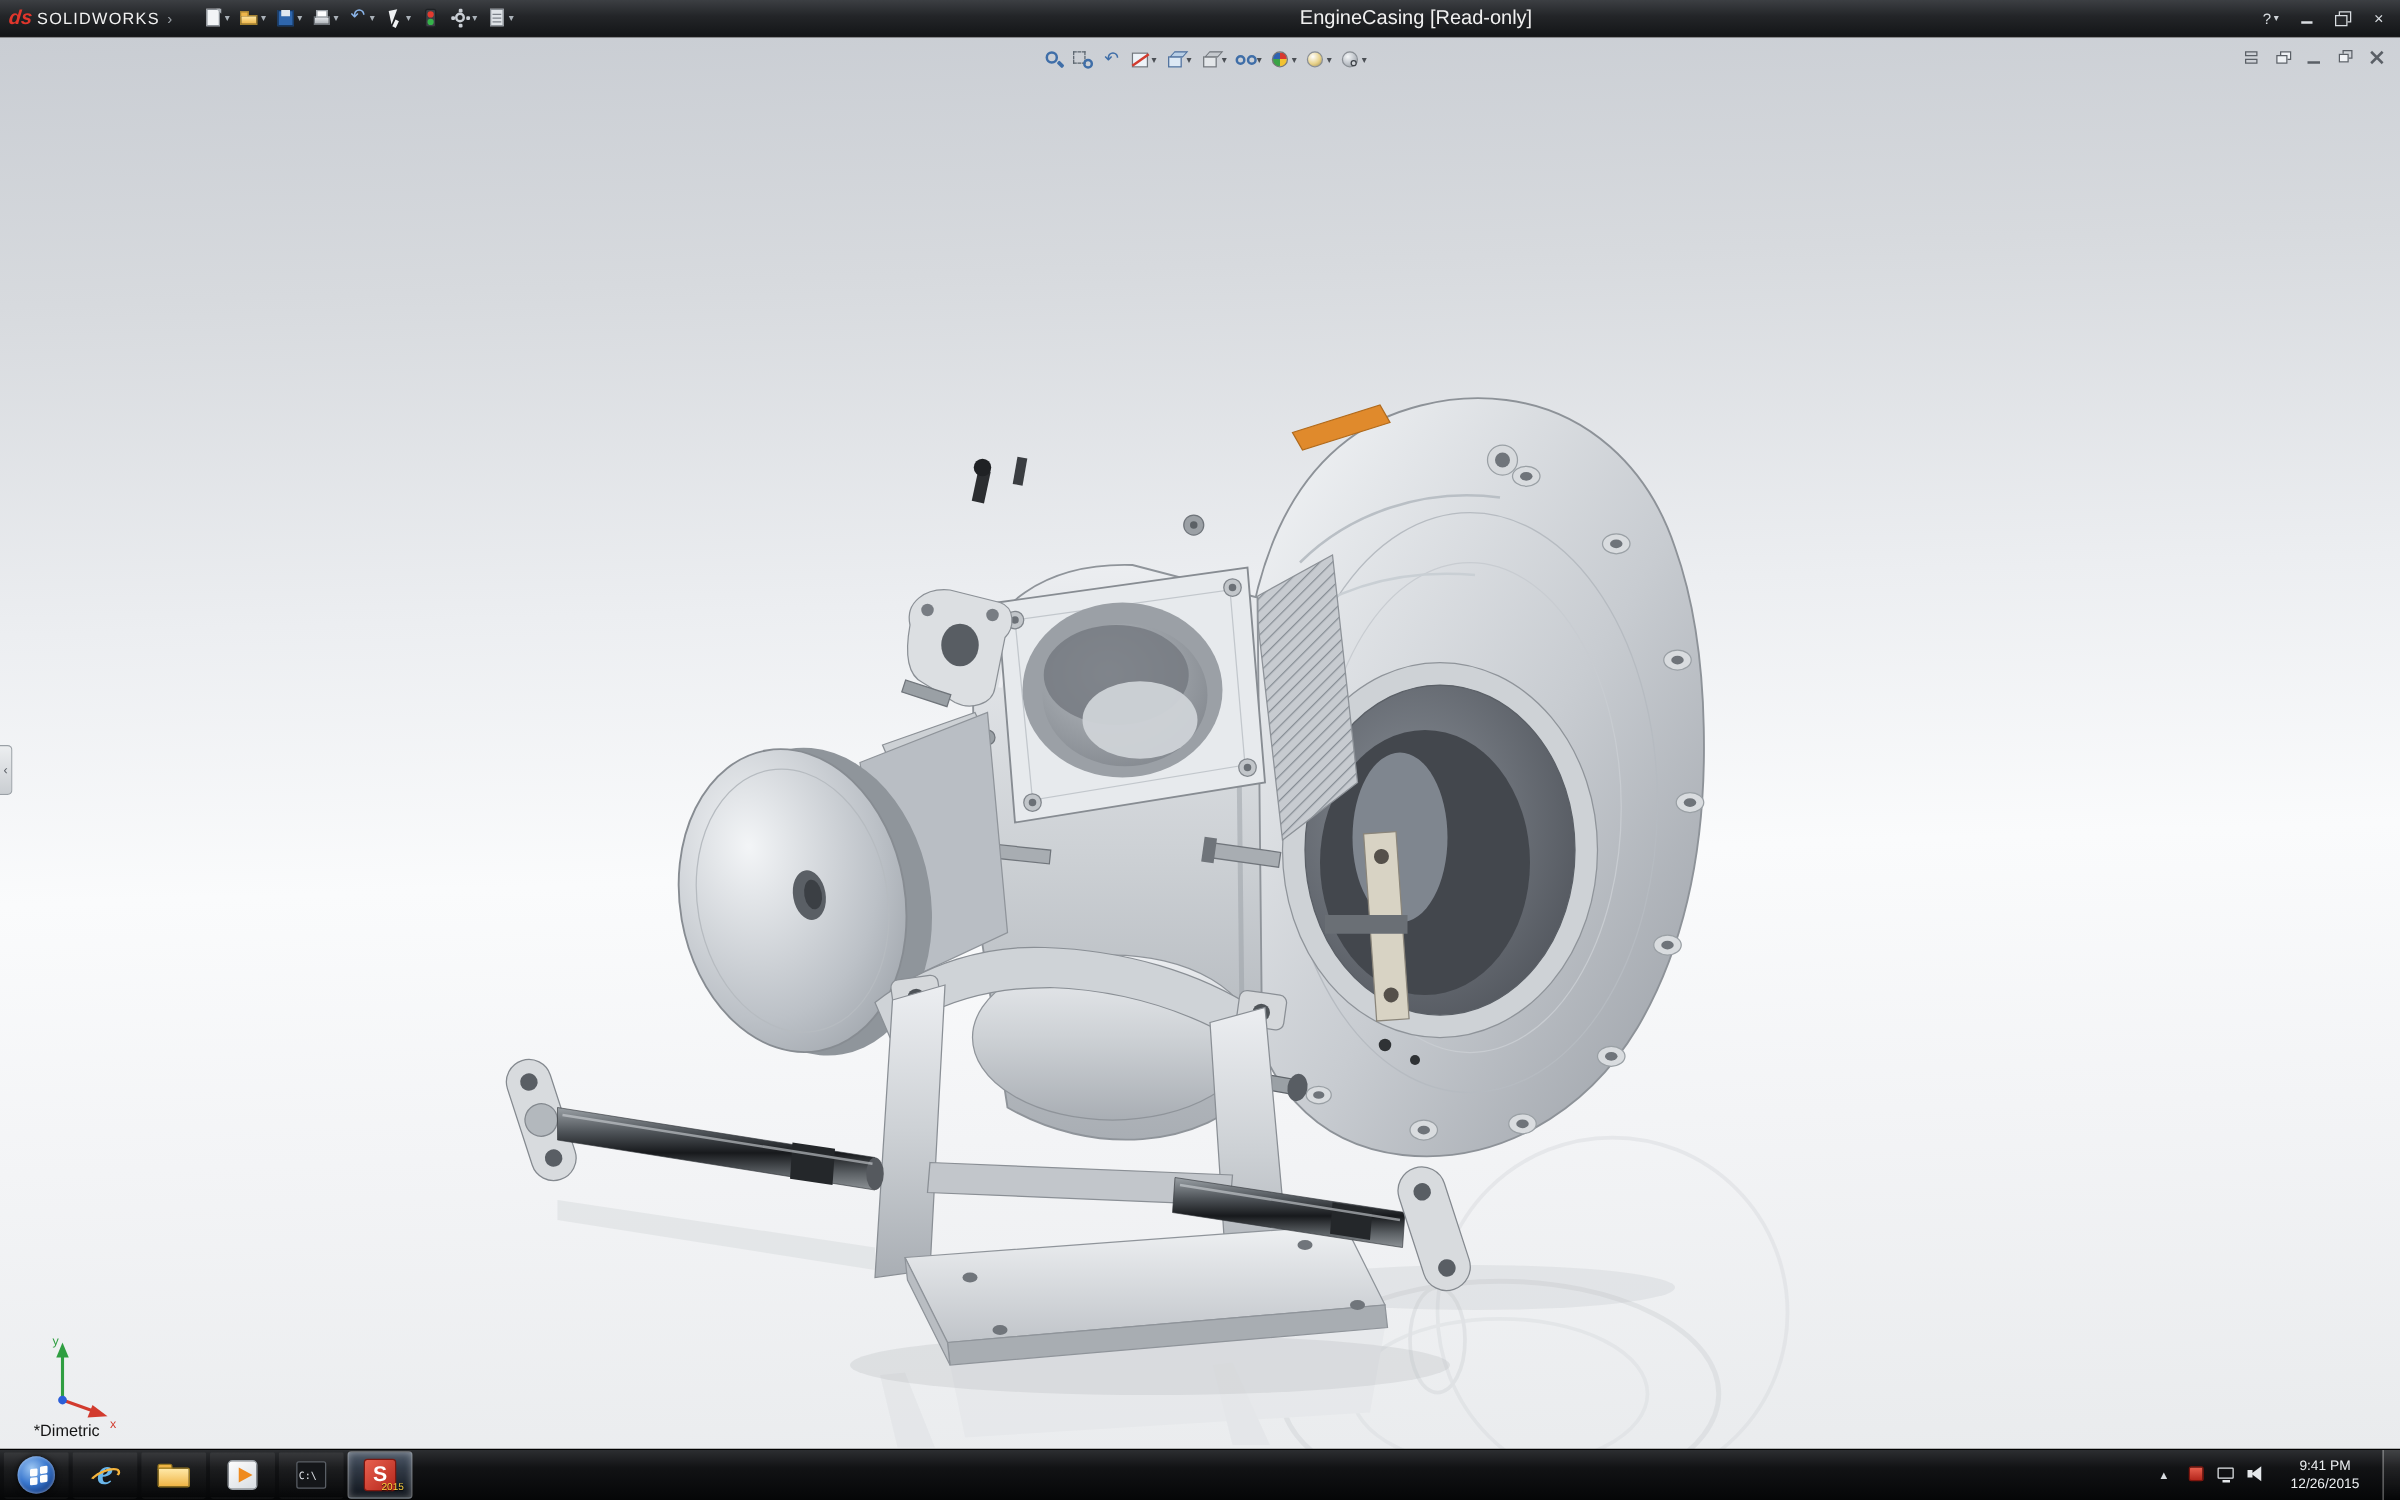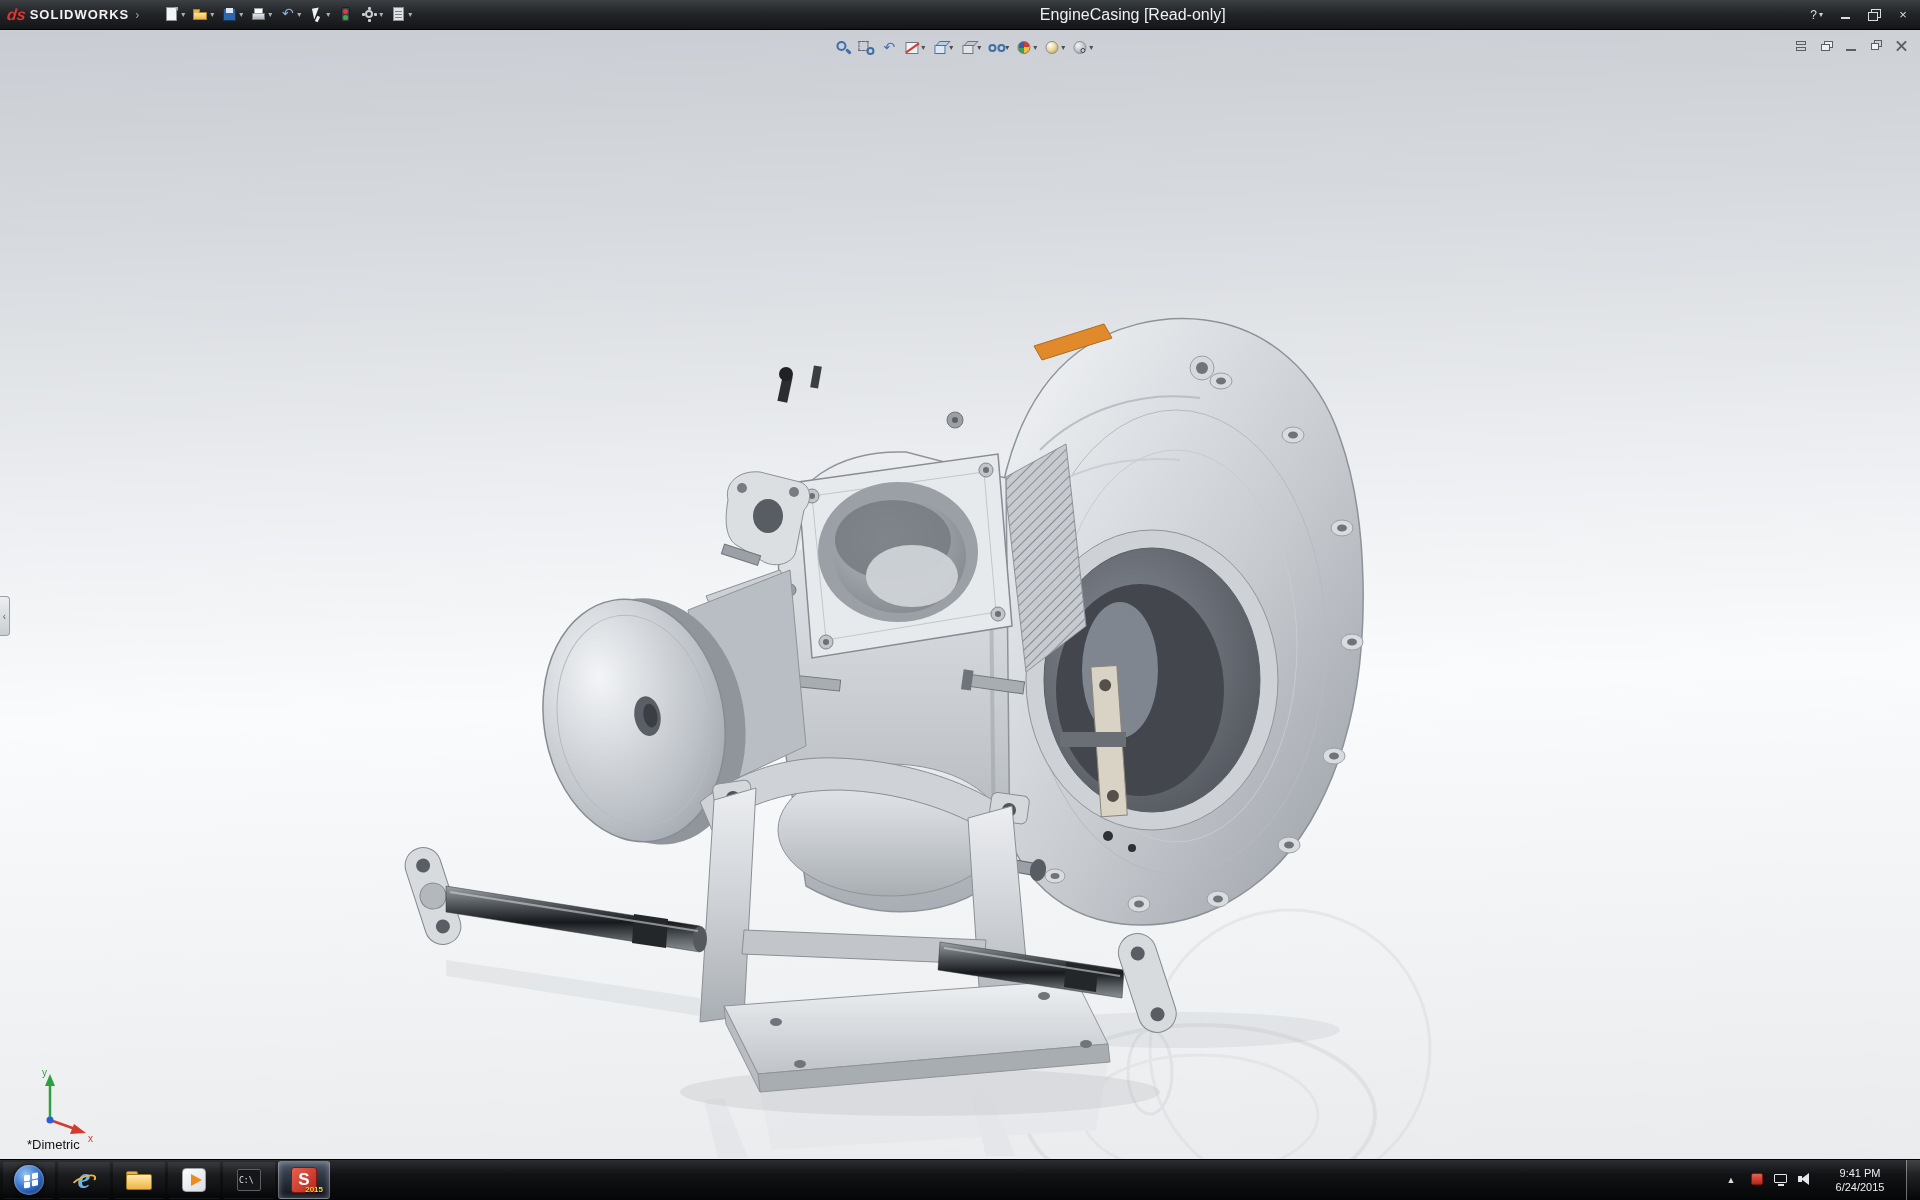--- a/index.html
+++ b/index.html
@@ -6,21 +6,21 @@
   body{width:1920px;height:1200px;overflow:hidden;background:#888;
        font-family:"Liberation Sans","DejaVu Sans",sans-serif;-webkit-font-smoothing:antialiased}
   #app{position:absolute;inset:0;width:1920px;height:1200px}
 
   
   #titlebar{position:absolute;left:0;top:0;width:100%;height:29px;
     background:linear-gradient(#3c3f43,#232528 45%,#131517);border-bottom:1px solid #000;
     display:flex;align-items:center;color:#e8e8e8}
   .brand{display:flex;align-items:center;padding-left:7px;gap:4px;flex:0 0 auto}
   .brand .mark{color:#e0362c;font-weight:bold;font-style:italic;font-size:16px;transform:skewX(-6deg)}
-  .brand .bname{color:#f2f2f2;font-weight:bold;font-size:13px;letter-spacing:1px}
+  .brand .bname{color:#f2f2f2;font-weight:normal;font-size:13px;letter-spacing:1px}
   .brand .brand-arrow{color:#9aa0a6;font-size:12px;margin-left:2px}
   .maintb{display:flex;align-items:center;margin-left:22px;gap:3px}
   .tbtn{display:inline-flex;align-items:center;background:transparent;border:0;padding:1px 2px;cursor:default}
   .maintb .dd{font-size:8px;color:#aab1b8;margin-left:1px}
   .wtitle{position:absolute;left:59%;transform:translateX(-50%);top:0;line-height:29px;
     font-size:16px;color:#f0f0f0;white-space:nowrap}
   .winctl{position:absolute;right:4px;top:0;height:29px;display:flex;align-items:center;gap:3px}
   .winctl .help{background:none;border:0;color:#d9dde1;font-size:12px;display:flex;align-items:center;gap:2px}
   .winctl .dd2{font-size:8px;color:#cfd3d8}
   .wbtn{width:26px;height:20px;background:none;border:0;display:flex;align-items:center;justify-content:center;color:#d9dde1;font-size:13px}
@@ -124,21 +124,21 @@
   .icon-windows-explorer::after{left:2px;top:9px;width:26px;height:16px;background:linear-gradient(#ffe9a8,#efb445);border:1px solid #9a7a22;border-radius:2px}
   .icon-media-player::before{left:3px;top:3px;width:24px;height:24px;border-radius:4px;
     background:linear-gradient(145deg,#fdfdfd,#d9dde2);border:1px solid #9aa0a6}
   .icon-media-player::after{left:12px;top:9px;border-left:11px solid #ef8a1e;border-top:6px solid transparent;border-bottom:6px solid transparent}
   .icon-command-prompt::before{left:3px;top:4px;width:24px;height:22px;background:#141619;border:1px solid #5a5f66;border-radius:2px}
   .icon-solidworks-2015::before{left:2px;top:2px;width:26px;height:26px;border-radius:3px;
     background:linear-gradient(135deg,#e8604f,#b5271c);border:1px solid #7e160e}
   .icon-solidworks-2015::after{content:"S";left:2px;top:2px;width:26px;height:26px;color:#fff;
     font-weight:700;font-size:17px;line-height:26px;text-align:center}
   .task .gly{position:absolute;left:15px;top:14px;color:#dfe3e8;font-family:"DejaVu Sans Mono",monospace;font-size:8px}
-  .task .badge{position:absolute;right:6px;bottom:4px;color:#ffd23e;font-size:8px;font-weight:700;text-shadow:0 1px 1px #000}
+  .task .badge{position:absolute;right:6px;bottom:4px;color:#ffd23e;font-size:8px;font-weight:400;text-shadow:0 1px 1px #000}
 
   .tray{margin-left:auto;display:flex;align-items:center;gap:7px;height:40px}
   .tray-expand{background:none;border:0;color:#d9dde1;font-size:9px;width:20px;padding:0}
   .tray-icons{display:flex;align-items:center;gap:6px}
   .trayi{background:none;border:0;padding:0;width:18px;height:18px;position:relative}
   .tray .icon{width:16px;height:16px}
   .icon-app-status::before{left:2px;top:2px;width:12px;height:12px;border-radius:2px;background:linear-gradient(#e8604f,#b5271c);border:1px solid #7e160e}
   .icon-network::before{left:1px;top:3px;width:13px;height:9px;border:1px solid #e4e7ea;border-radius:1px}
   .icon-network::after{left:5px;top:13px;width:6px;height:2px;background:#e4e7ea}
   .icon-volume::before{left:1px;top:5px;width:4px;height:6px;background:#e4e7ea}
@@ -553,18 +553,18 @@
     <div class="tray">
       <button class="tray-expand">▲</button>
       <div class="tray-icons">
 
       <button class="trayi"><span class="icon icon-app-status"></span></button>
           <button class="trayi"><span class="icon icon-network"></span></button>
           <button class="trayi"><span class="icon icon-volume"></span></button>
         </div>
       <button class="clock">
         <div>9:41 PM</div>
-        <div>6/24/2015</div>
+        <div>12/26/2015</div>
       </button>
       <button class="showdesk"></button>
     </div>
   </footer>
 </div>
 
 </body></html>

